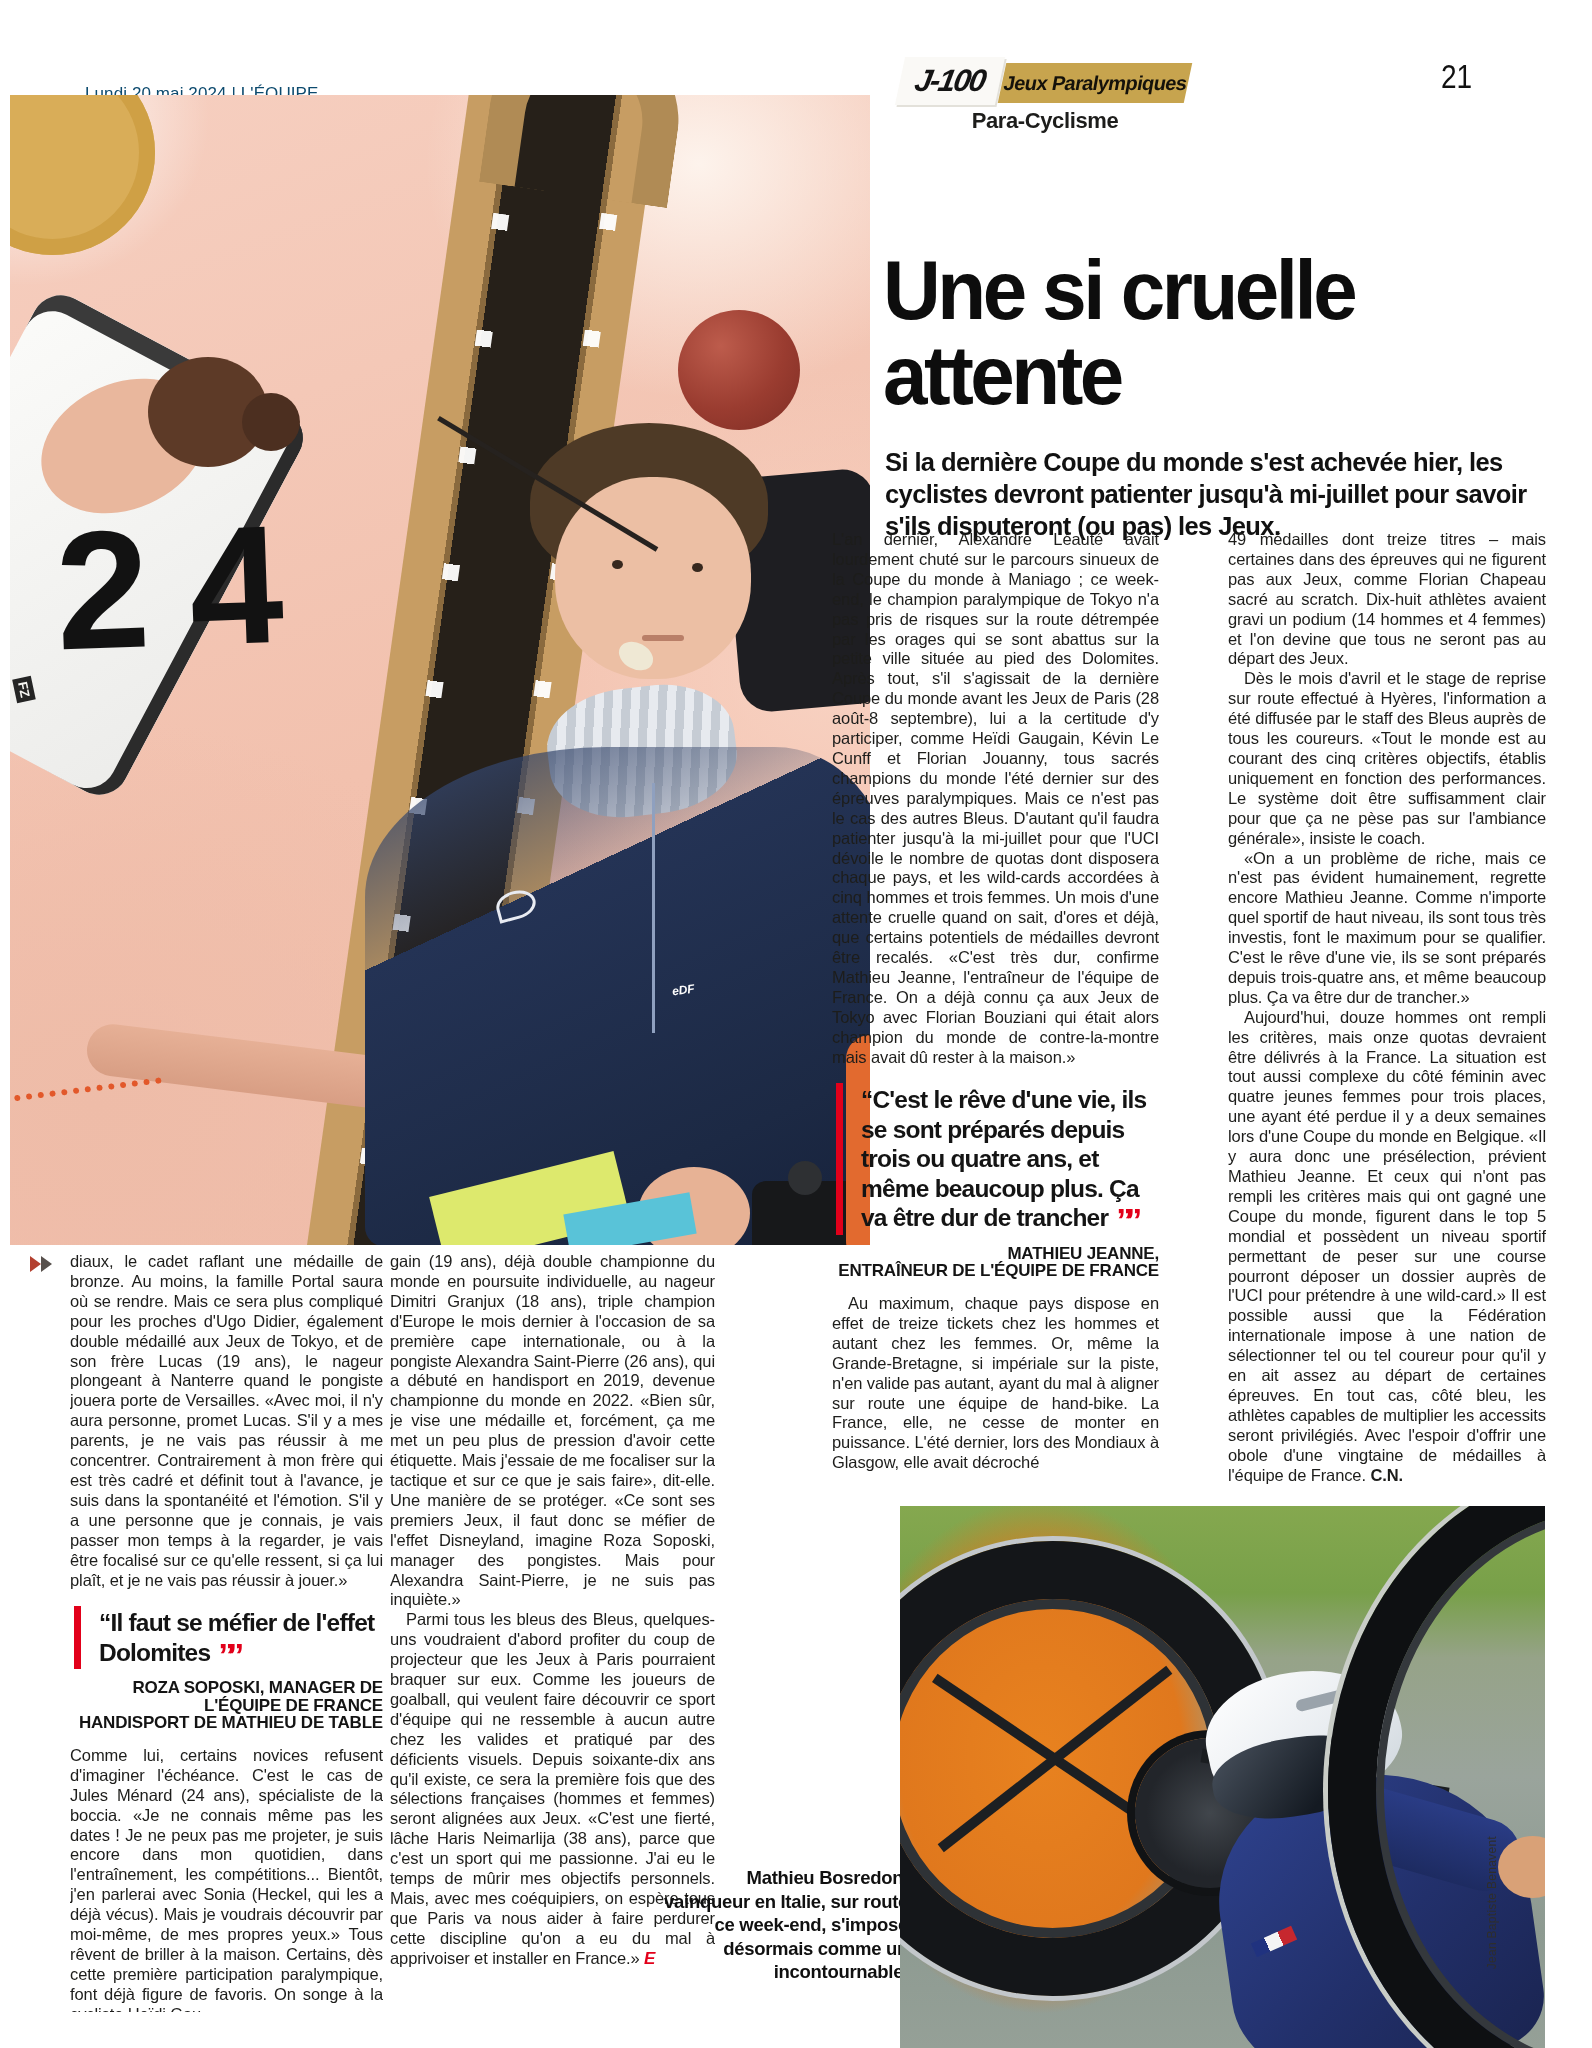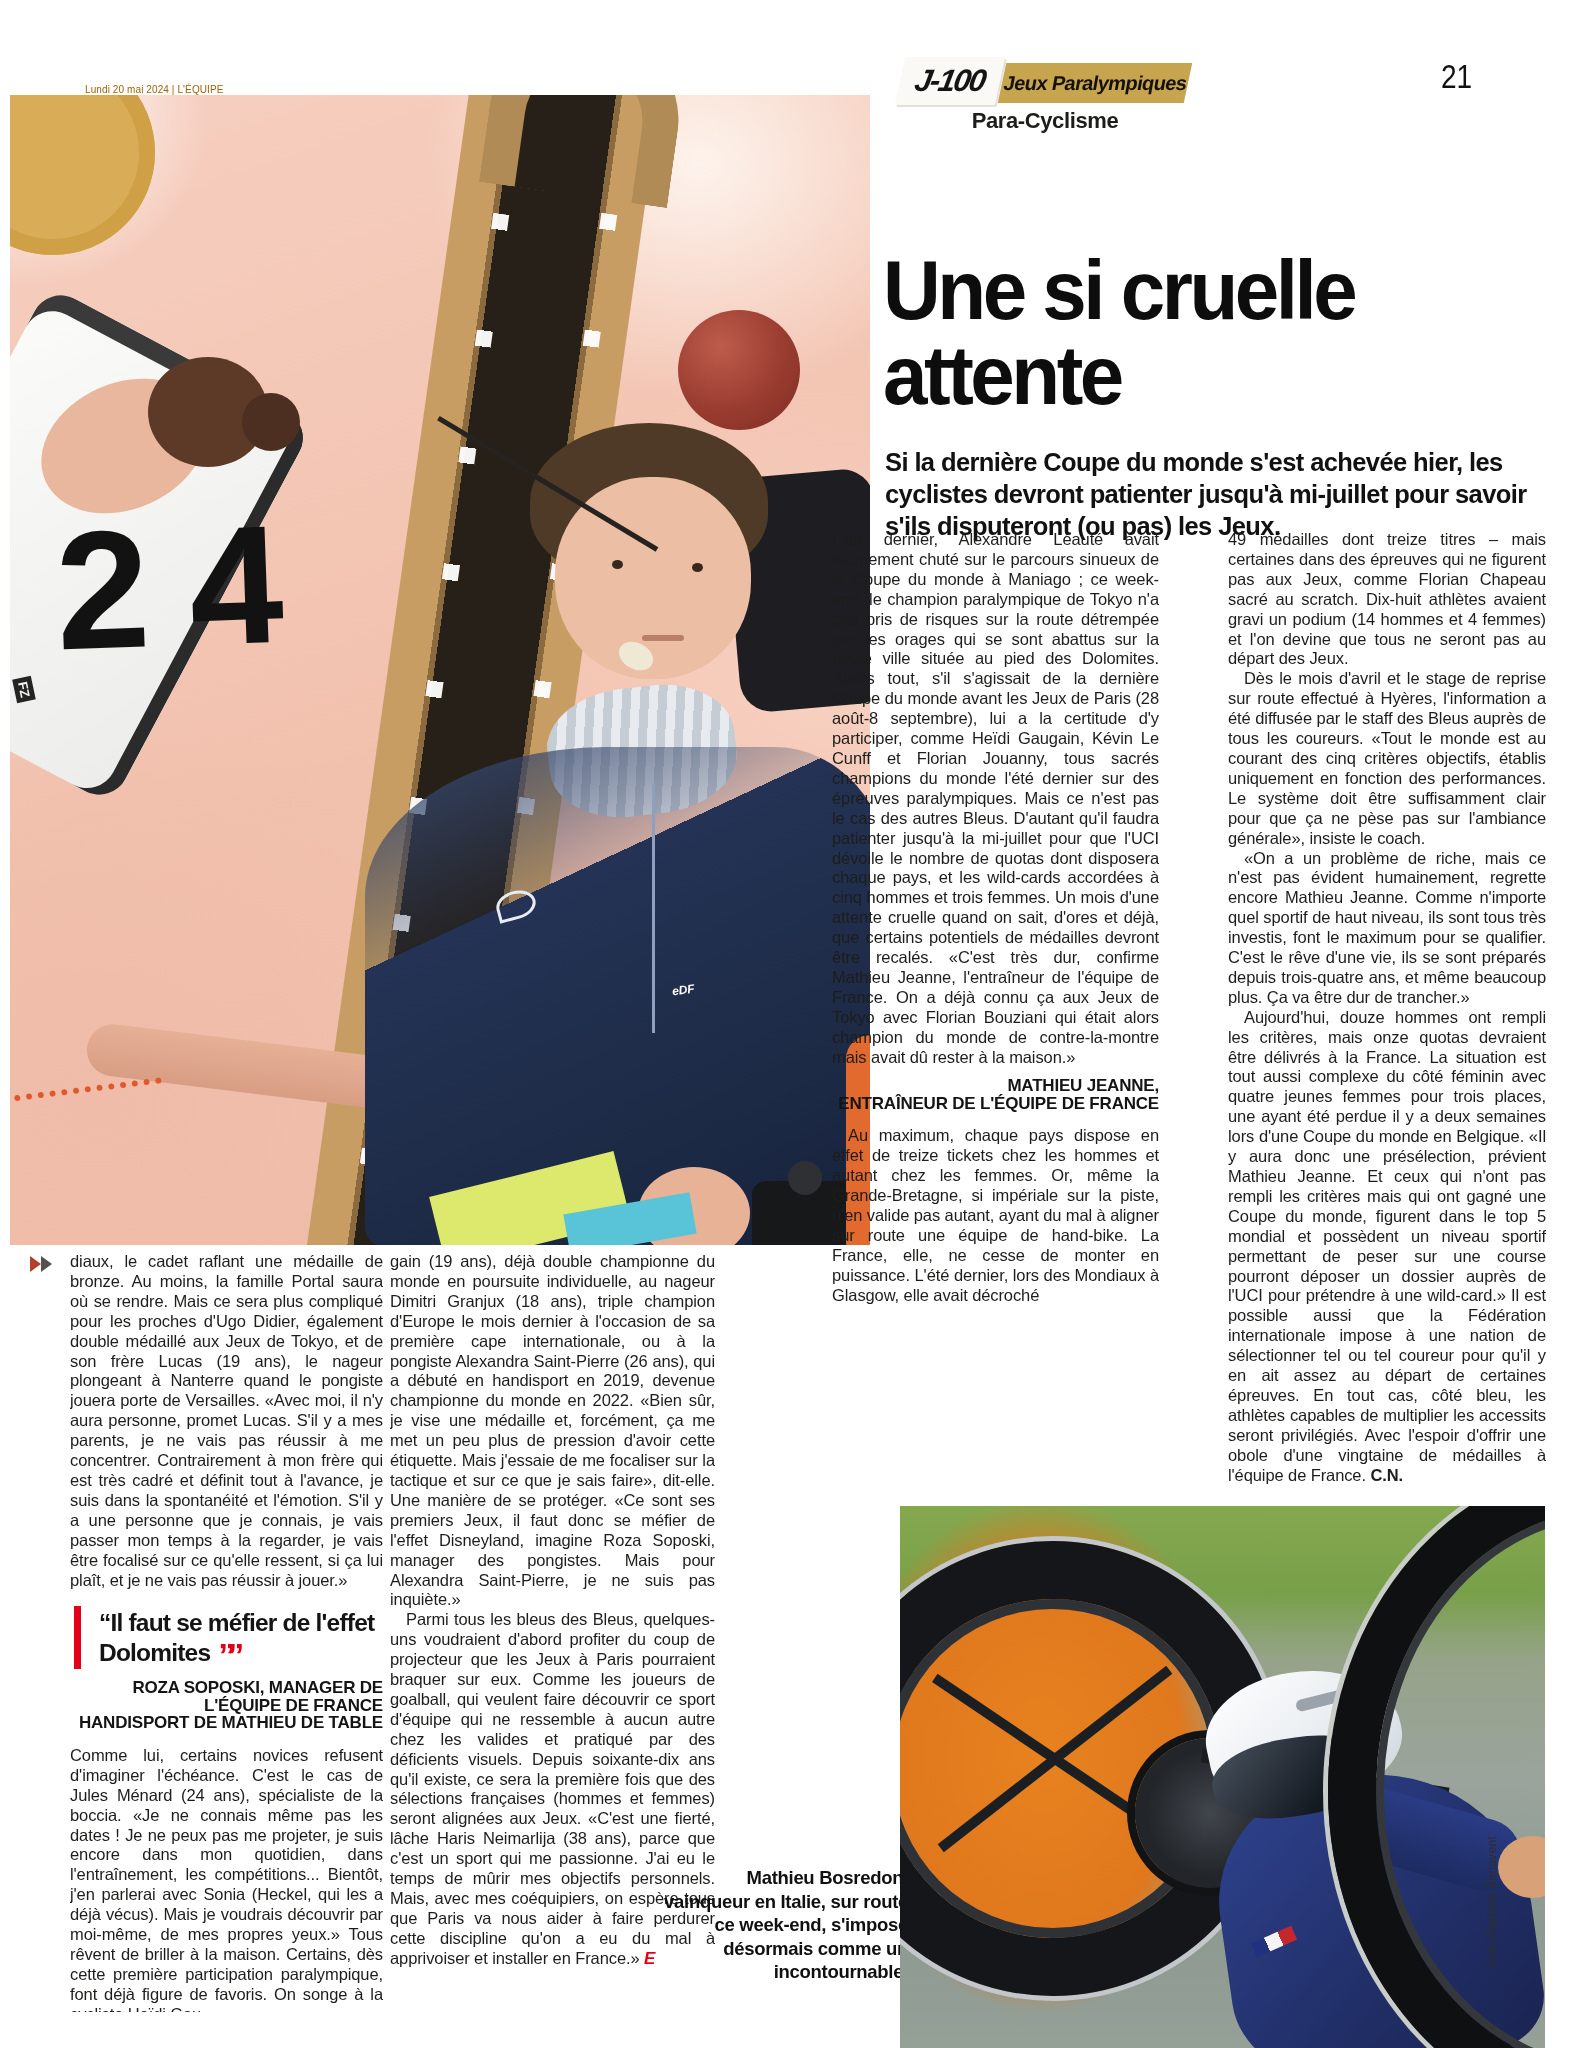--- a/index.html
+++ b/index.html
@@ -1,21 +1,21 @@
 <!DOCTYPE html>
 <html lang="fr"><head>
 <meta charset="utf-8">
 <style>
   html,body{margin:0;padding:0;background:#ffffff;}
   body{width:1592px;height:2048px;position:relative;overflow:hidden;
        font-family:"Liberation Sans",sans-serif;color:#1d1d1b;}
   .abs{position:absolute;}
 
   
-  .masthead{left:85px;top:84px;font-size:10px;letter-spacing:.1px;color:#a16207;}
+  .masthead{left:85px;top:84px;font-size:17px;letter-spacing:.1px;color:#0c4a6e;}
   .pagenum{left:1441px;top:58px;font-size:33px;font-weight:400;color:#111;
            transform:scaleX(.85);transform-origin:left top;}
   .badge-wrap{left:900px;top:55px;width:290px;height:70px;}
   .j100-plate{position:absolute;left:0;top:2px;width:100px;height:48px;background:#faf9f6;
               transform:skewX(-12deg);box-shadow:2px 2px 0 #e3e1da;display:flex;align-items:center;justify-content:center;}
   .j100-text{font-style:italic;font-weight:700;font-size:31px;letter-spacing:-2px;color:#141414;transform:skewX(2deg);}
   .gold-plate{position:absolute;left:102px;top:8px;width:186px;height:40px;background:#c7a44e;
               transform:skewX(-12deg);display:flex;align-items:center;justify-content:center;}
   .gold-text{font-weight:700;font-size:20px;letter-spacing:-.6px;color:#14110a;transform:skewX(2deg);}
   .category{left:900px;top:108px;width:290px;text-align:center;font-size:22px;font-weight:700;letter-spacing:-.4px;}
@@ -208,20 +208,23 @@
 </div>
 
 <div class="abs headline">
   <div>Une si cruelle</div>
   <div>attente</div>
 </div>
 <div class="abs standfirst">Si la dernière Coupe du monde s'est achevée hier, les cyclistes devront patienter jusqu'à mi-juillet pour savoir s'ils disputeront (ou pas) les Jeux.</div>
 
 <div class="col" style="left:832px;top:530px;width:327px;height:974px;">
   <p class="body-p">L'an dernier, Alexandre Léauté avait lourdement chuté sur le parcours sinueux de la Coupe du monde à Maniago ; ce week-end, le champion paralympique de Tokyo n'a pas pris de risques sur la route détrempée par les orages qui se sont abattus sur la petite ville située au pied des Dolomites. Après tout, s'il s'agissait de la dernière Coupe du monde avant les Jeux de Paris (28 août-8 septembre), lui a la certitude d'y participer, comme Heïdi Gaugain, Kévin Le Cunff et Florian Jouanny, tous sacrés champions du monde l'été dernier sur des épreuves paralympiques. Mais ce n'est pas le cas des autres Bleus. D'autant qu'il faudra patienter jusqu'à la mi-juillet pour que l'UCI dévoile le nombre de quotas dont disposera chaque pays, et les wild-cards accordées à cinq hommes et trois femmes. Un mois d'une attente cruelle quand on sait, d'ores et déjà, que certains potentiels de médailles devront être recalés. «C'est très dur, confirme Mathieu Jeanne, l'entraîneur de l'équipe de France. On a déjà connu ça aux Jeux de Tokyo avec Florian Bouziani qui était alors champion du monde de contre-la-montre mais avait dû rester à la maison.»</p>
+  <div class="pullquote">
+    <div class="pq-text">“C'est le rêve d'une vie, ils se sont préparés depuis trois ou quatre ans, et même beaucoup plus. Ça va être dur de trancher</div>
+  </div>
   <div class="pq-attr">
     <div>MATHIEU JEANNE,</div>
     <div>ENTRAÎNEUR DE L'ÉQUIPE DE FRANCE</div>
   </div>
   <p class="body-p" style="text-indent:16px;">Au maximum, chaque pays dispose en effet de treize tickets chez les hommes et autant chez les femmes. Or, même la Grande-Bretagne, si impériale sur la piste, n'en valide pas autant, ayant du mal à aligner sur route une équipe de hand-bike. La France, elle, ne cesse de monter en puissance. L'été dernier, lors des Mondiaux à Glasgow, elle avait décroché</p>
 </div>
 
 <div class="col" style="left:1228px;top:530px;width:318px;height:965px;">
   <p class="body-p">49 médailles dont treize titres – mais certaines dans des épreuves qui ne figurent pas aux Jeux, comme Florian Chapeau sacré au scratch. Dix-huit athlètes avaient gravi un podium (14 hommes et 4 femmes) et l'on devine que tous ne seront pas au départ des Jeux.</p>
   <p class="body-p">Dès le mois d'avril et le stage de reprise sur route effectué à Hyères, l'information a été diffusée par le staff des Bleus auprès de tous les coureurs. «Tout le monde est au courant des cinq critères objectifs, établis uniquement en fonction des performances. Le système doit être suffisamment clair pour que ça ne pèse pas sur l'ambiance générale», insiste le coach.</p>

